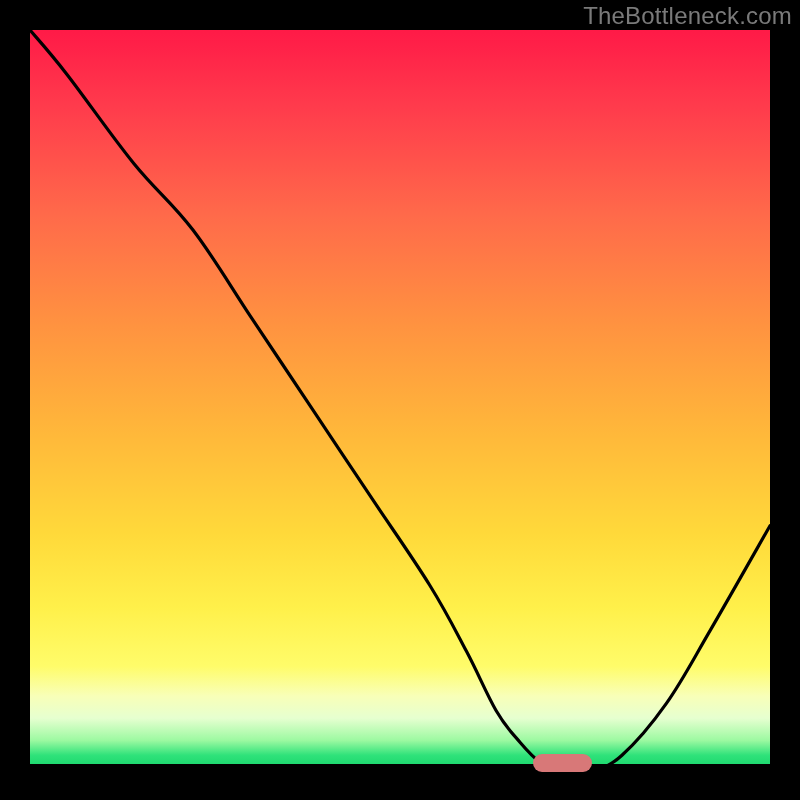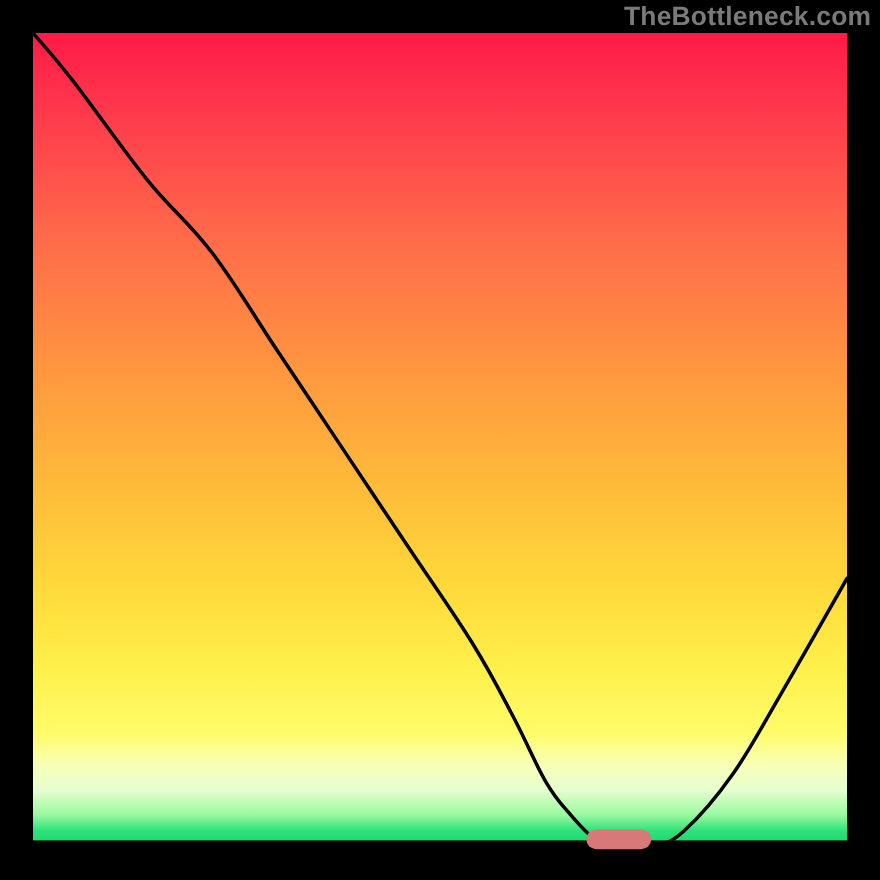--- a/index.html
+++ b/index.html
@@ -15,21 +15,21 @@
     position: relative;
     width: 800px;
     height: 800px;
   }
   .watermark {
     position: absolute;
     top: 2px;
     right: 8px;
     color: #7a7a7a;
     font-size: 24px;
-    font-weight: 700;
+    font-weight: 400;
     z-index: 10;
     letter-spacing: 0.2px;
   }
   .plot-area {
     position: absolute;
     left: 30px;
     top: 30px;
     width: 740px;
     height: 740px;
   }

